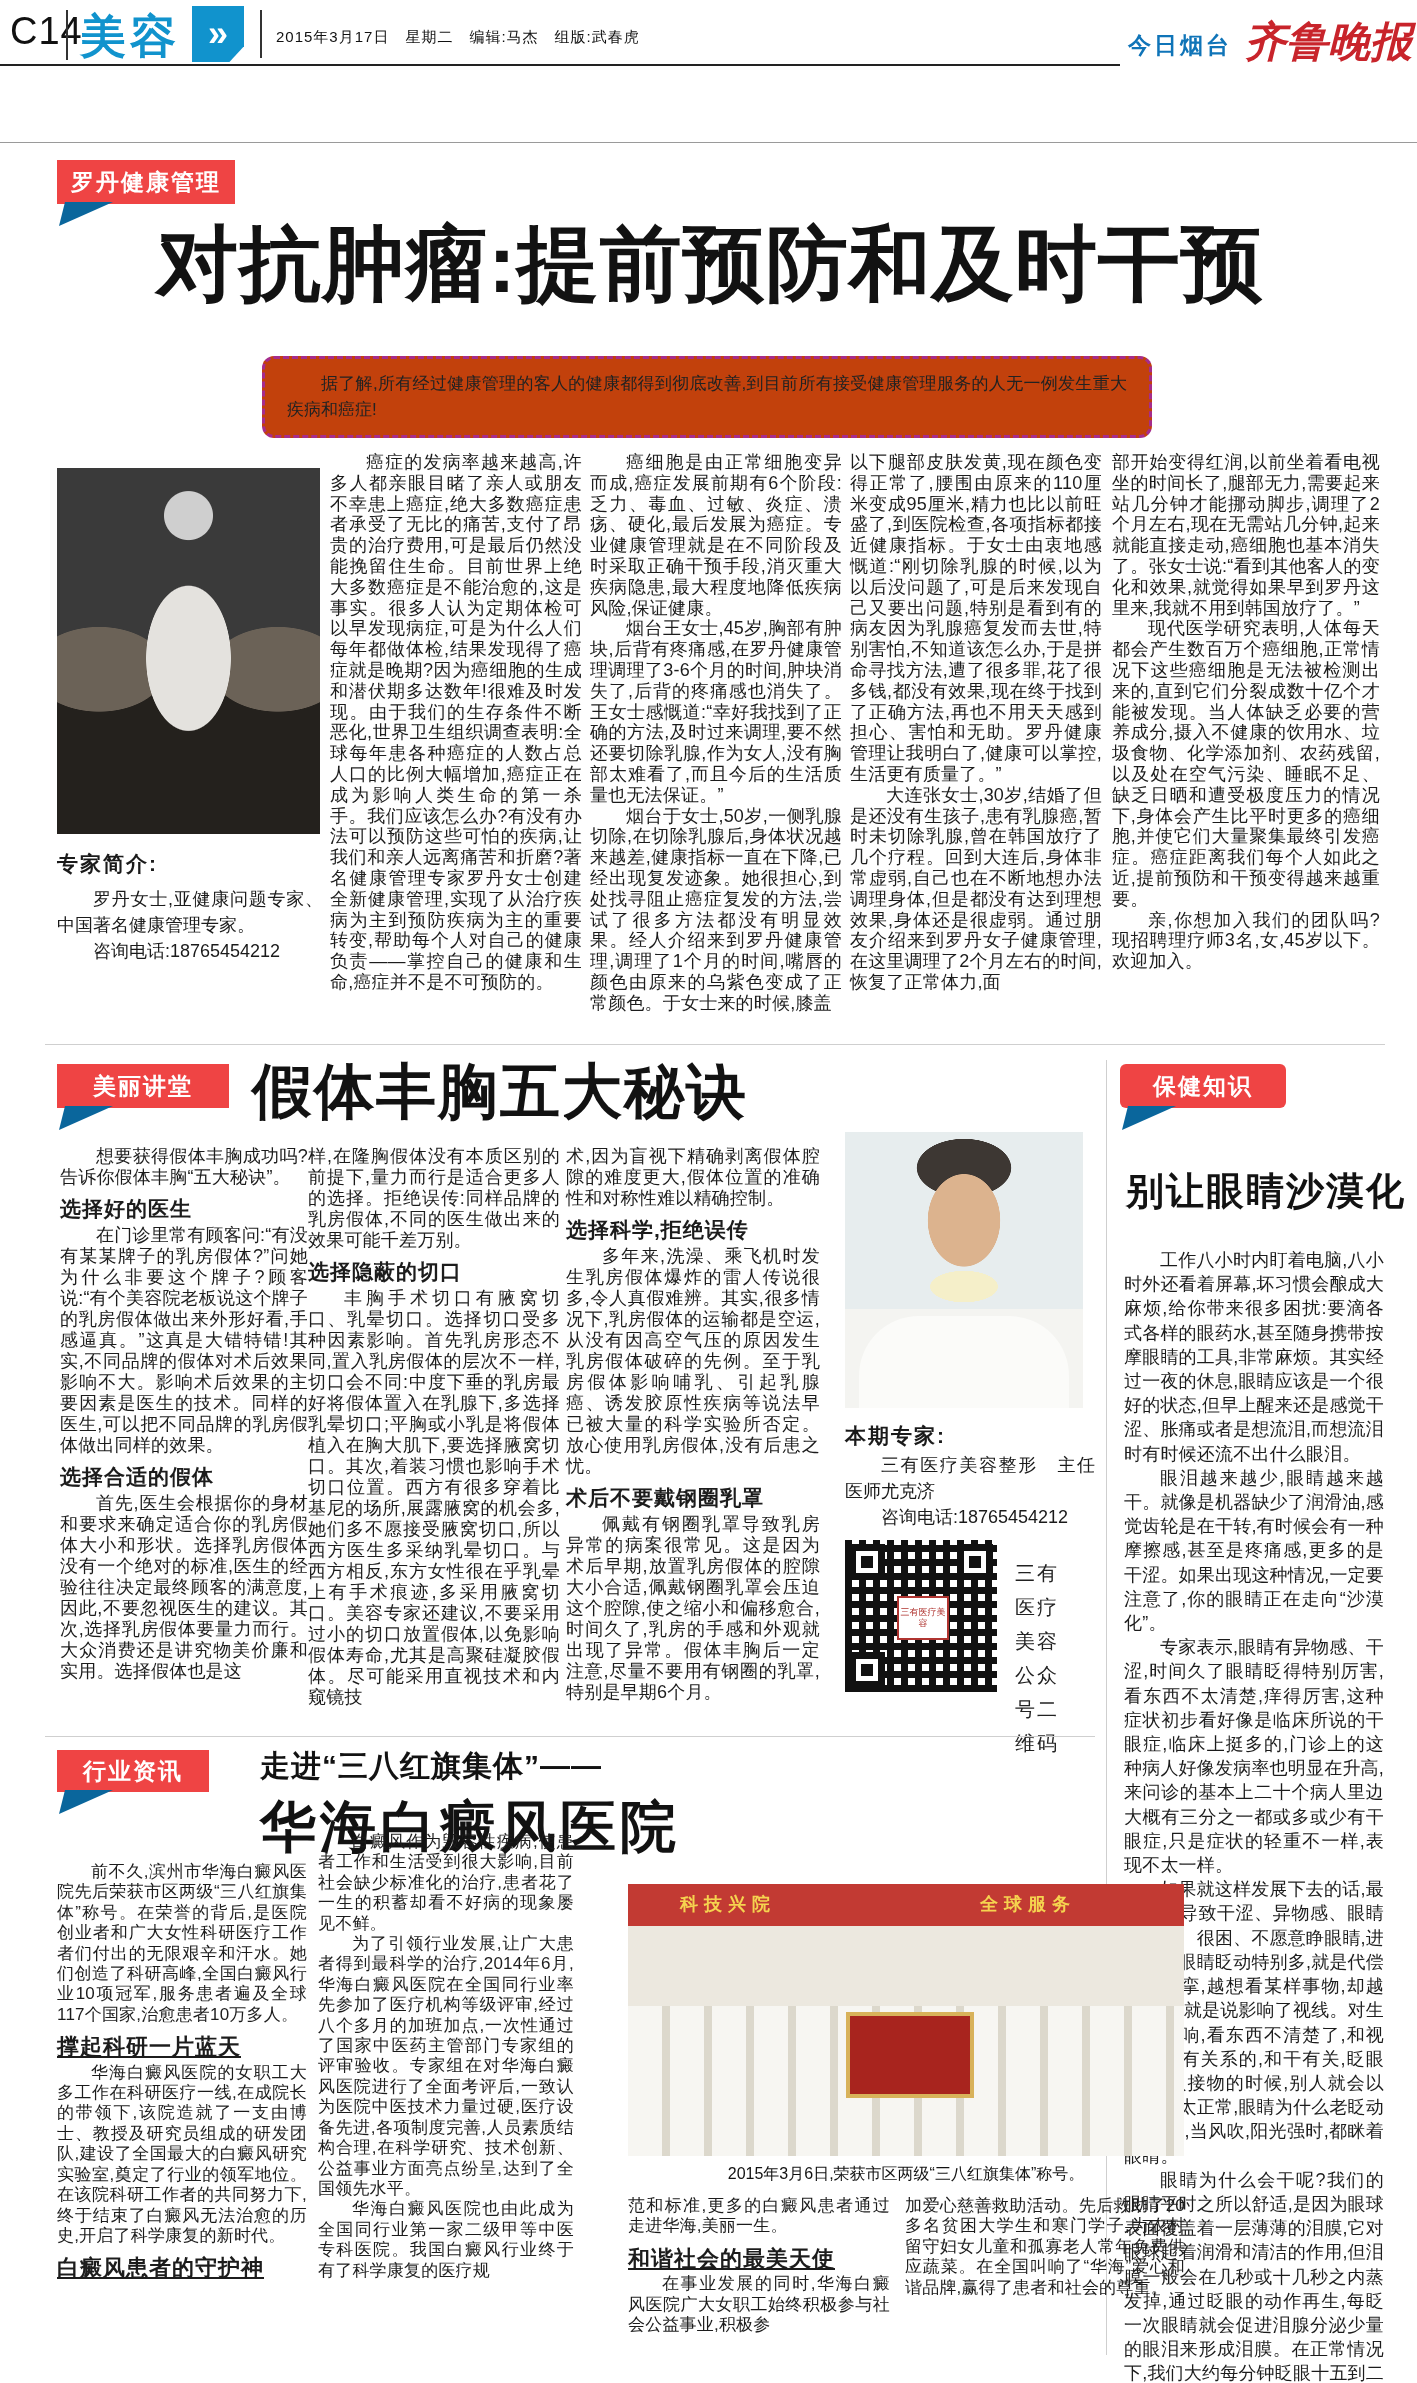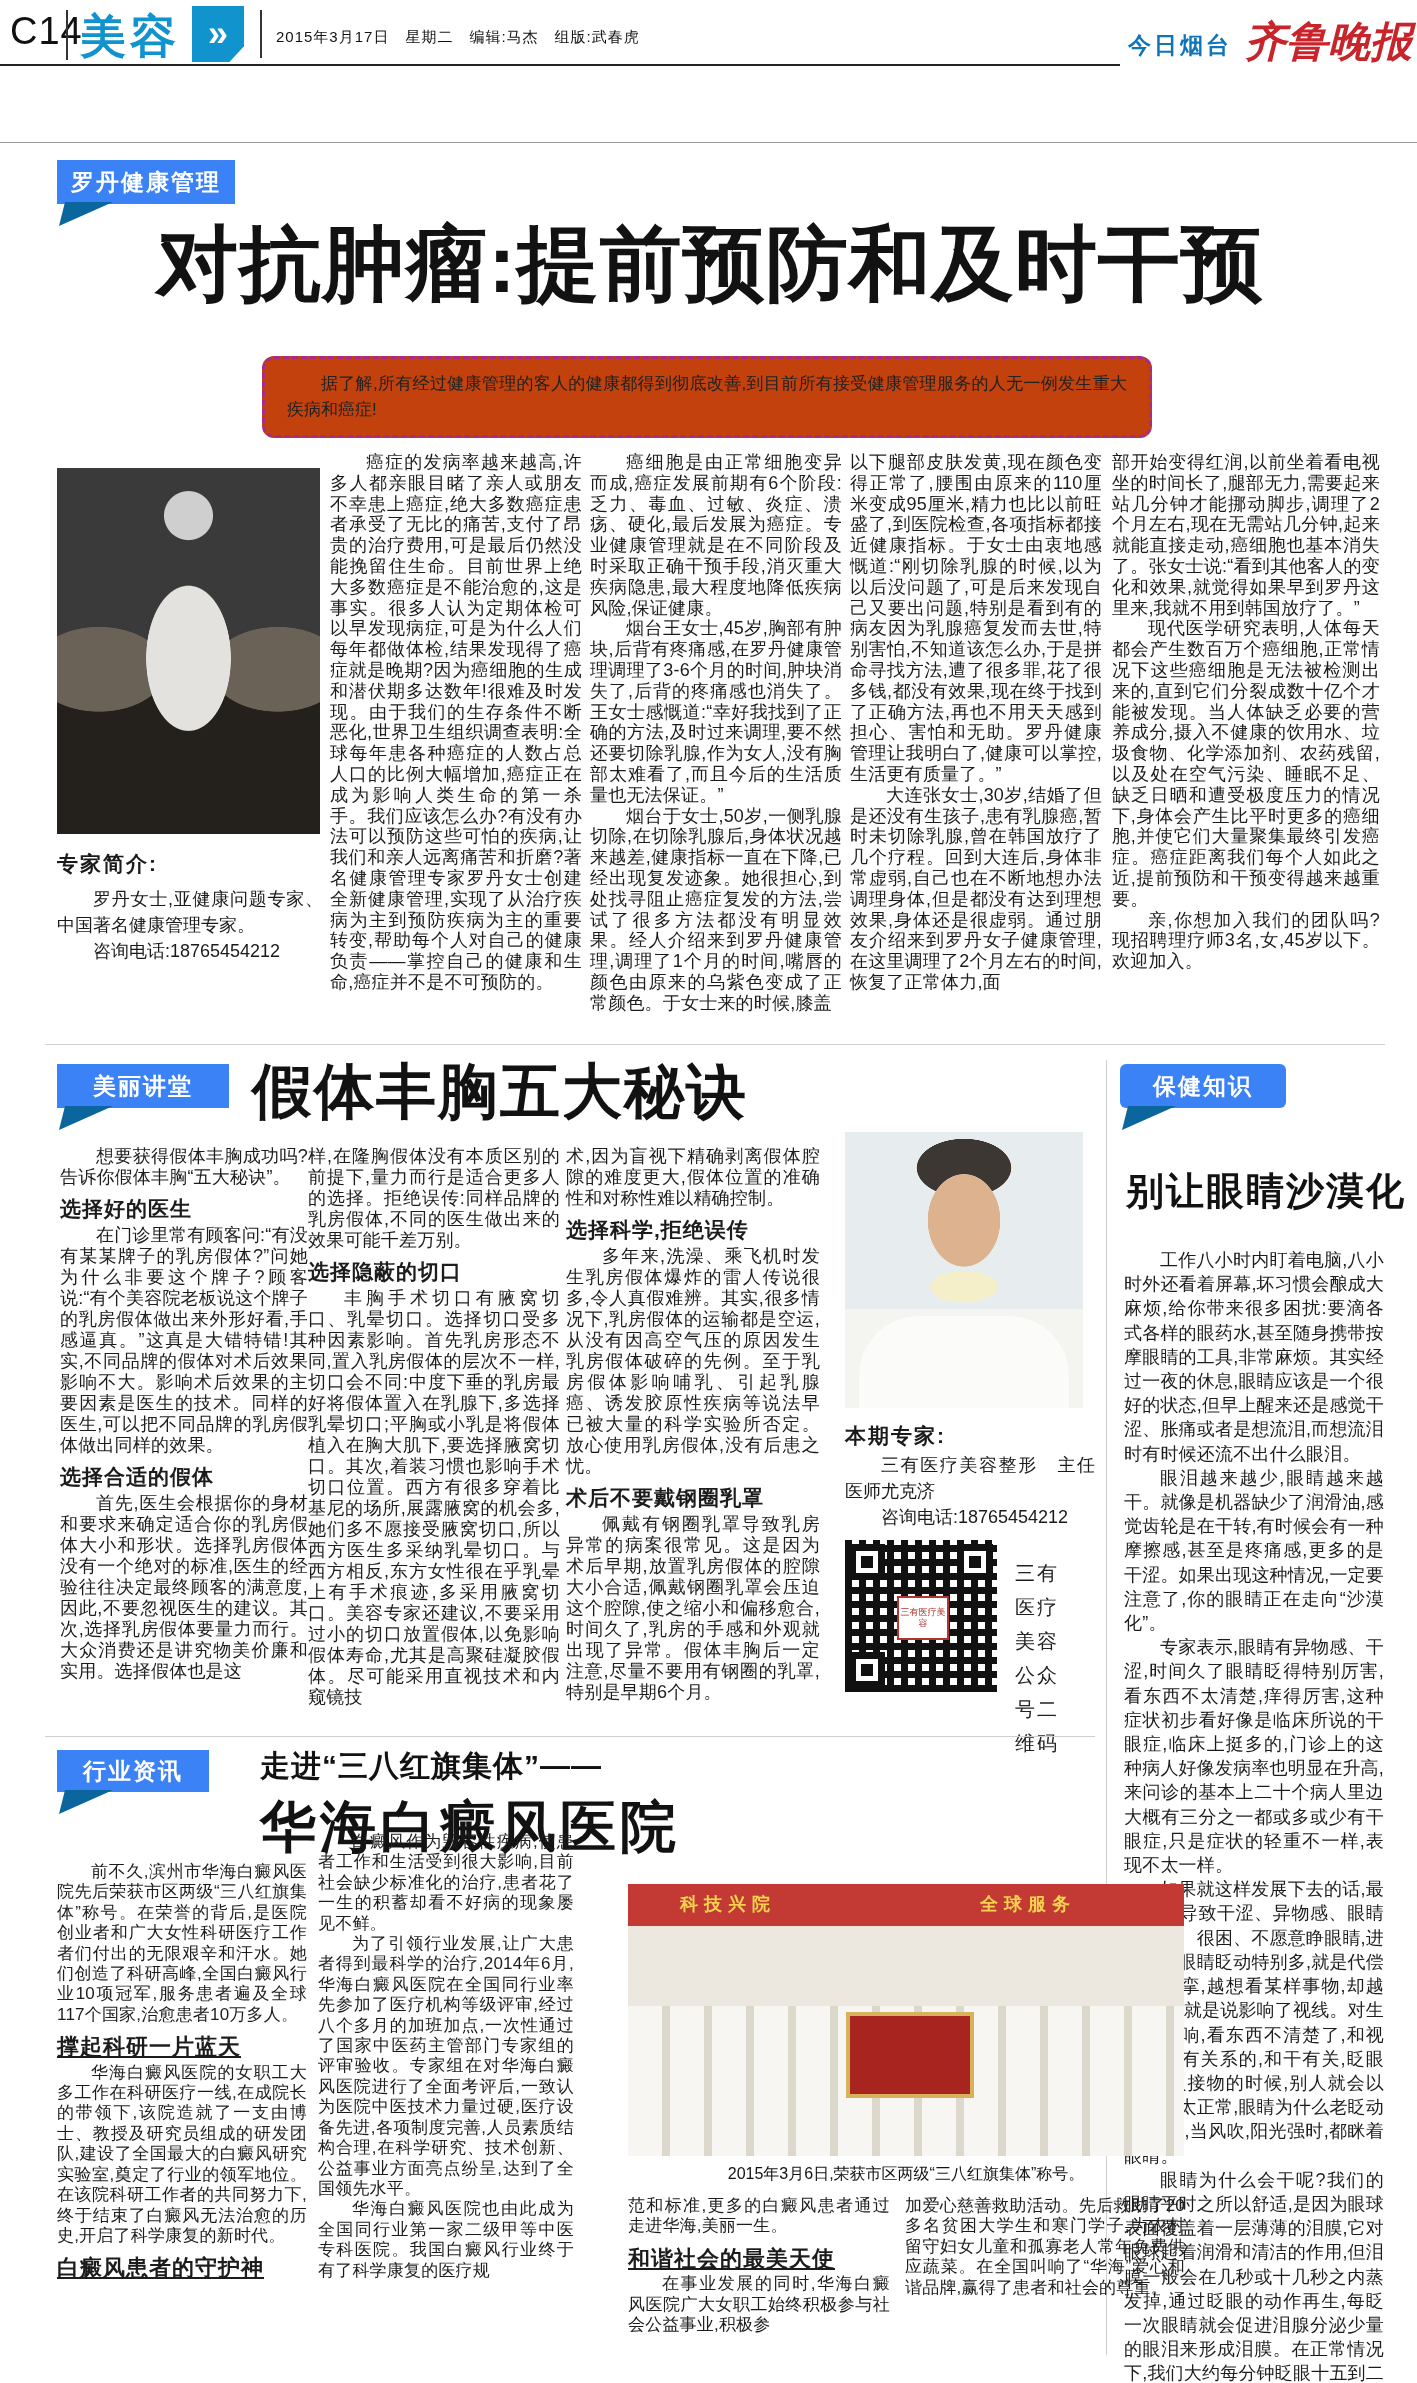--- a/index.html
+++ b/index.html
@@ -15,21 +15,21 @@
           display:flex;align-items:center;justify-content:center;font-size:36px;font-weight:900;
           clip-path:polygon(0 0,100% 0,100% 72%,72% 100%,0 100%);}
   .dateline{left:276px;top:28px;font-size:15px;color:#111;letter-spacing:1px;}
   .cityed{left:1128px;top:30px;font-size:23px;font-weight:900;color:#0f74b8;letter-spacing:3px;}
   .masthead{left:1244px;top:14px;font-size:42px;font-weight:900;font-style:italic;
             color:#c8242b;font-family:"DejaVu Serif","Liberation Serif",serif;}
   .hline1{left:0;top:64px;width:1120px;height:2px;background:#222;}
   .hline2{left:0;top:142px;width:1417px;height:1px;background:#9a9a9a;}
 
   
-  .tag{background:#3b82f6;color:#fff;font-size:23px;font-weight:700;letter-spacing:2px;
+  .tag{background:#ef4444;color:#fff;font-size:23px;font-weight:700;letter-spacing:2px;
        display:flex;align-items:center;justify-content:center;z-index:3;}
   .tag::after{content:'';position:absolute;left:5px;bottom:-22px;width:0;height:0;
        border-top:24px solid #0a669c;border-right:48px solid transparent;transform:skewX(-14deg);}
 
   
   .h1{left:40px;top:210px;width:1340px;font-size:82px;font-weight:900;letter-spacing:1px;
       text-align:center;white-space:nowrap;color:#121212;}
   .leadbox{left:262px;top:356px;width:840px;background:#c2410c;border:3px dashed #a62c8c;
       border-radius:12px;padding:12px 22px;font-size:17px;line-height:26px;text-indent:2em;
       text-align:justify;color:#222;}

